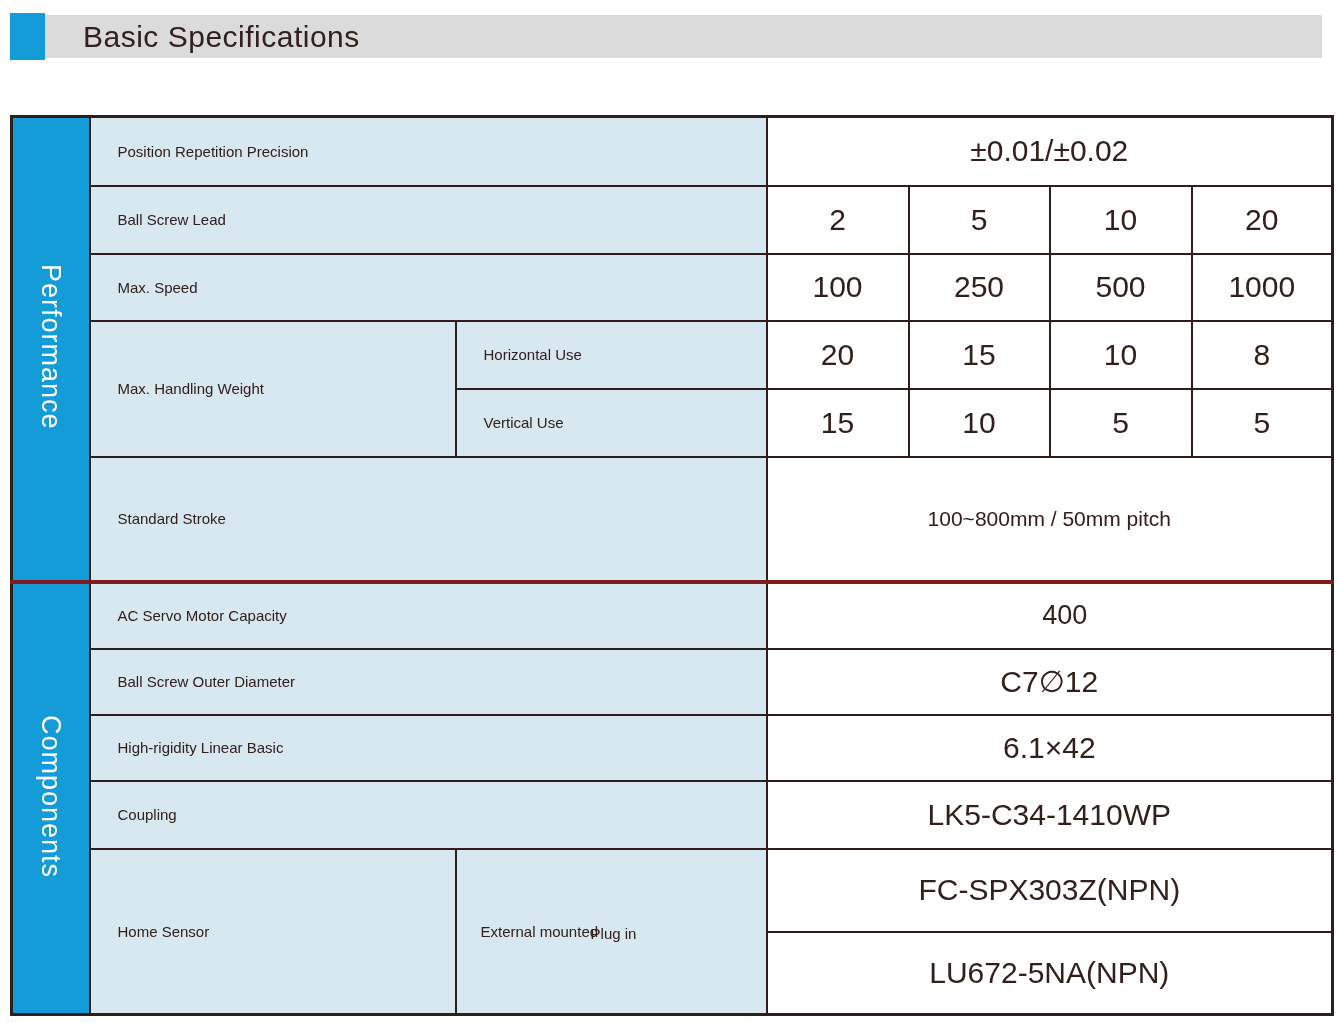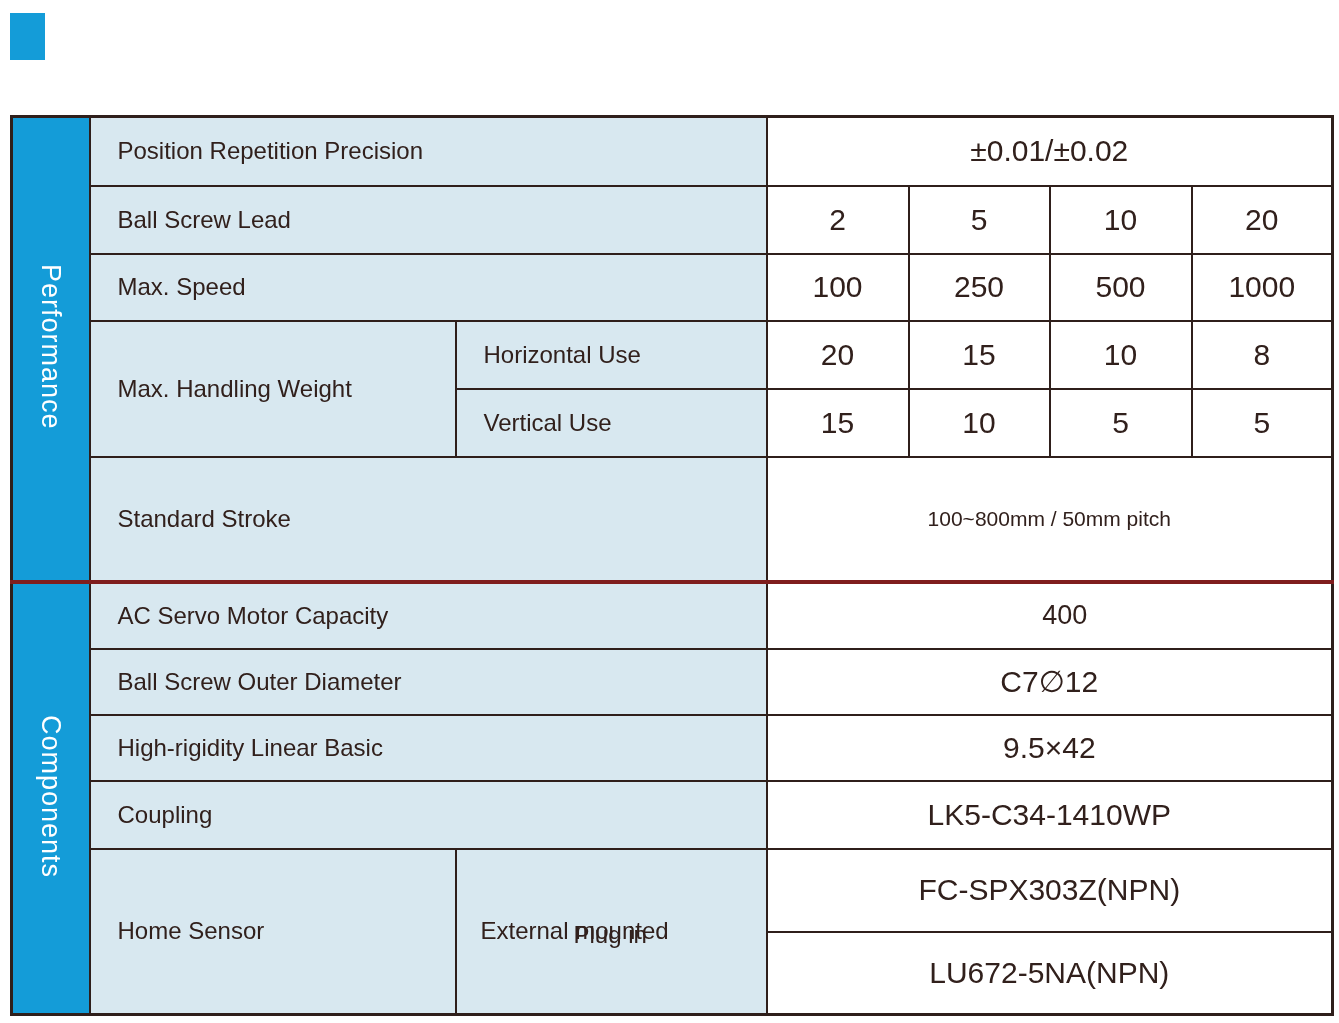--- a/index.html
+++ b/index.html
@@ -62,21 +62,21 @@
   .vtext {
     writing-mode: vertical-rl;
     display: inline-block;
     color: #ffffff;
     font-size: 27px;
     letter-spacing: 1px;
     white-space: nowrap;
   }
   td.label-cell {
     background: #d8e8f0;
-    font-size: 24px;
+    font-size: 15px;
     text-align: left;
     padding-left: 27px;
   }
   td.value-cell {
     background: #ffffff;
     font-size: 30px;
     text-align: center;
     margin-left: 12px;
   }
   td.value-md { font-size: 27px; padding-left: 31px; }
@@ -104,20 +104,23 @@
   tr.h67  { height: 67px; }
   tr.h66  { height: 66px; }
   tr.h125 { height: 125px; }
   tr.h83  { height: 83px; }
 </style>
 </head>
 <body>
 
 <div class="titlebar">
   <div class="title-accent"></div>
+  <div class="title-bg">
+    <h1>Basic Specifications</h1>
+  </div>
 </div>
 
 <table class="spec">
   <colgroup>
     <col style="width:78px">
     <col style="width:366px">
     <col style="width:311px">
     <col style="width:142px">
     <col style="width:141px">
     <col style="width:142px">
@@ -172,21 +175,21 @@
       </td>
       <td class="label-cell" colspan="2">AC Servo Motor Capacity</td>
       <td class="value-cell value-md" colspan="4">400</td>
     </tr>
     <tr class="h66">
       <td class="label-cell" colspan="2">Ball Screw Outer Diameter</td>
       <td class="value-cell" colspan="4">C7∅12</td>
     </tr>
     <tr class="h66">
       <td class="label-cell" colspan="2">High-rigidity Linear Basic</td>
-      <td class="value-cell" colspan="4">9.5×42</td>
+      <td class="value-cell" colspan="4">6.1×42</td>
     </tr>
     <tr class="h68">
       <td class="label-cell" colspan="2">Coupling</td>
       <td class="value-cell" colspan="4">LK5-C34-1410WP</td>
     </tr>
     <tr class="h83">
       <td class="label-cell" rowspan="2">Home Sensor</td>
       <td class="label-cell sensor-sub" rowspan="2">
         <span class="overlap-a">External mounted</span>
         <span class="overlap-b">Plug in</span>

